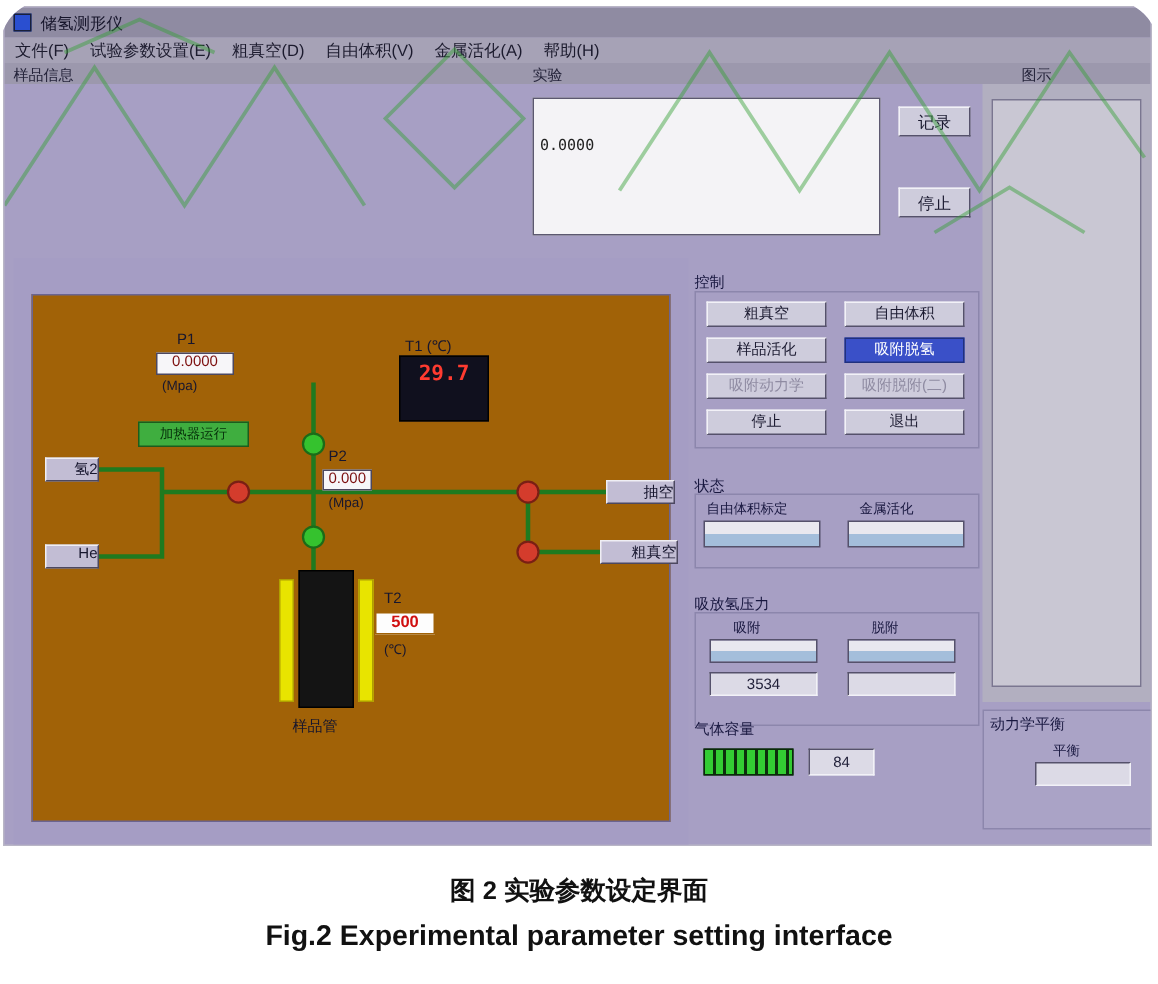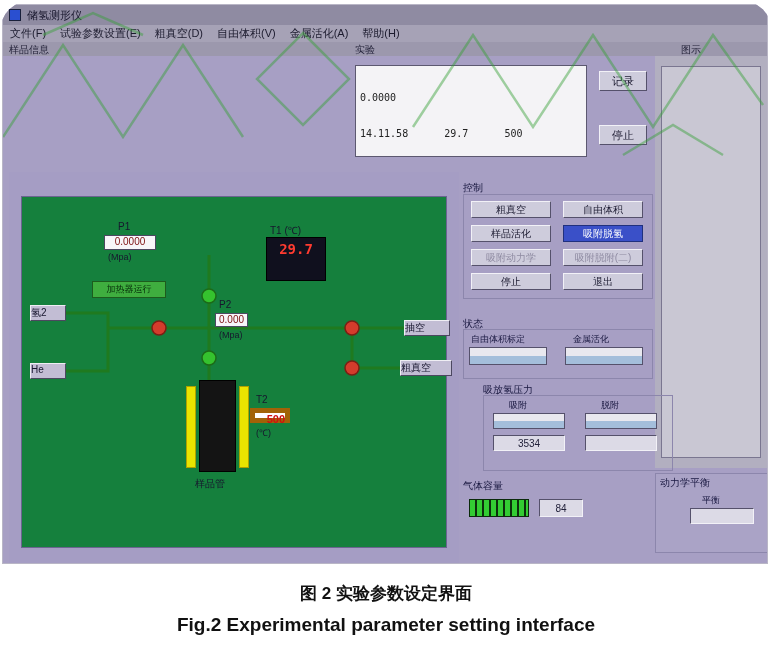--- a/index.html
+++ b/index.html
@@ -34,37 +34,37 @@
   .btn3d { position:absolute; background:#ceccdc; border-top:1px solid #f2f1f7; border-left:1px solid #f2f1f7;
            border-right:1px solid #55516b; border-bottom:1px solid #55516b; font-size:11px; color:#1b1a30;
            text-align:center; font-family:inherit; cursor:pointer; z-index:3; }
 
   .tushi { position:absolute; left:652px; top:51px; width:114px; height:412px; background:#b2afc0; }
   .tushi-inner { position:absolute; left:6px; top:10px; width:100px; height:392px;
                  background:#c9c7d3; border:1px solid #7a7690; }
 
   .schematic { position:absolute; left:6px; top:167px; width:450px; height:392px; background:#a59dc4; }
   .schem-inner { position:absolute; left:12px; top:24px; width:426px; height:352px;
-                 background:#15803d; border:1px solid #6b6490; }
+                 background:#a16207; border:1px solid #6b6490; }
   .schem-inner .lbl { position:absolute; font-size:10px; color:#17162e; white-space:nowrap; }
   .schem-inner .unit { position:absolute; font-size:9px; color:#17162e; }
   .valbox { position:absolute; background:#f7f6f9; border:1px solid #4c4860; font-size:10px;
             text-align:center; line-height:12px; color:#7c0f0f; }
   .nodebox { position:absolute; background:#c2bdd4; border-top:1px solid #efeef4; border-left:1px solid #efeef4;
              border-right:1px solid #4c4860; border-bottom:1px solid #4c4860; font-size:10px;
-             text-align:left; color:#17162e; }
+             text-align:right; color:#17162e; }
   .heater-btn { position:absolute; background:#3fae3f; border:1px solid #1d5c1d; font-size:9px;
                 color:#062f0a; text-align:center; cursor:pointer; font-family:inherit; }
   .t1-display { position:absolute; background:#10101e; border:1px solid #000; color:#ff3b30;
                 font-size:14px; font-weight:bold; text-align:center; padding-top:3px;
                 font-family:"DejaVu Sans Mono", monospace; }
   .furnace-bar { position:absolute; background:#e8e400; border:1px solid #b0a000; }
   .furnace-body { position:absolute; background:#141414; border:1px solid #000; }
-  .t2-value { position:absolute; background:#fdfdfd; border:5px solid #a16207; color:#d01010;
-              font-weight:bold; font-size:11px; text-align:right; line-height:13px; }
+  .t2-value { position:absolute; background:#fdfdfd; border:1px solid #a16207; color:#d01010;
+              font-weight:bold; font-size:11px; text-align:center; line-height:13px; }
 
   .panel { position:absolute; }
   .panel-label { position:absolute; font-size:10px; color:#191840; white-space:nowrap; }
   .group-box { position:absolute; border:1px solid #8c86ac; }
   .ctl { position:absolute; width:80px; height:17px; background:#ceccdc; border-top:1px solid #f2f1f7;
          border-left:1px solid #f2f1f7; border-right:1px solid #55516b; border-bottom:1px solid #55516b;
          font-size:10px; color:#1b1a30; text-align:center; font-family:inherit; cursor:pointer; line-height:14px; }
   .ctl.active { background:#3a50c8; color:#fff; border-color:#20307e; }
   .ctl.disabled { color:#8f8ba2; }
   .status-box { position:absolute; border:1px solid #55516b;
@@ -104,21 +104,20 @@
 
     <div class="band">
       <span style="left:6px;">样品信息</span>
       <span style="left:352px;">实验</span>
       <span style="left:678px;">图示</span>
     </div>
 
 
     <div class="exp-list">
       <div>0.0000</div>
-      <div>14.11.58      29.7      500</div>
       
       
       
       
       
     </div>
     <button class="btn3d" style="left:596px; top:66px;  width:48px; height:20px;">记录</button>
     <button class="btn3d" style="left:596px; top:120px; width:48px; height:20px;">停止</button>
 
     <div class="tushi">
@@ -188,21 +187,21 @@
 
     <div class="panel" style="left:458px; top:312px; width:194px; height:64px;">
       <span class="panel-label" style="left:2px; top:0;">状态</span>
       <div class="group-box" style="left:2px; top:12px; width:190px; height:50px;"></div>
       <span class="sub-label" style="left:10px;  top:16px;">自由体积标定</span>
       <span class="sub-label" style="left:112px; top:16px;">金属活化</span>
       <div class="status-box" style="left:8px;   top:30px; width:78px; height:18px;"></div>
       <div class="status-box" style="left:104px; top:30px; width:78px; height:18px;"></div>
     </div>
 
-    <div class="panel" style="left:458px; top:378px; width:194px; height:92px;margin-left:20px;">
+    <div class="panel" style="left:458px; top:391px; width:194px; height:92px;">
       <span class="panel-label" style="left:2px; top:0;">吸放氢压力</span>
       <div class="group-box" style="left:2px; top:12px; width:190px; height:76px;"></div>
       <span class="sub-label" style="left:28px;  top:16px;">吸附</span>
       <span class="sub-label" style="left:120px; top:16px;">脱附</span>
       <div class="status-box" style="left:12px;  top:30px; width:72px; height:16px;"></div>
       <div class="status-box" style="left:104px; top:30px; width:72px; height:16px;"></div>
       <div class="sunken-box" style="left:12px;  top:52px; width:72px; height:16px;">3534</div>
       <div class="sunken-box" style="left:104px; top:52px; width:72px; height:16px;"></div>
     </div>
 

